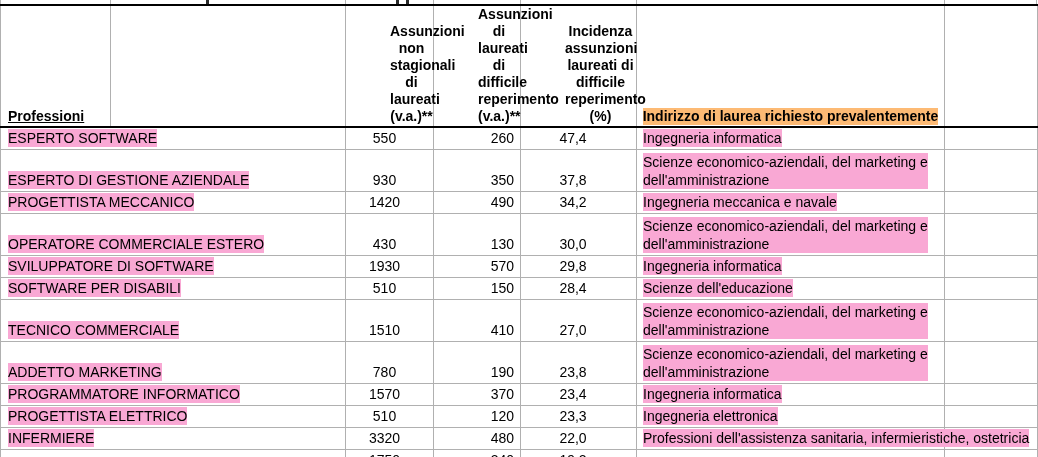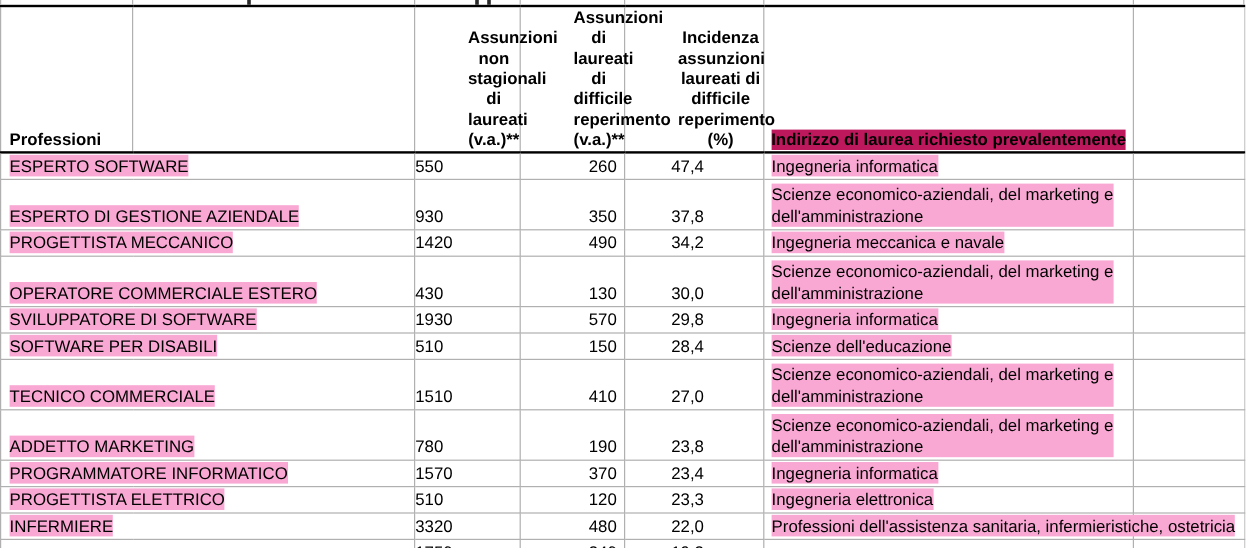--- a/index.html
+++ b/index.html
@@ -33,36 +33,36 @@
   .grid thead th {
     border-top: 2px solid #000;
     border-bottom: 2px solid #000;
     height: 103px;
     font-weight: bold;
     line-height: 17px;
     padding-bottom: 1px;
   }
   .grid tbody tr:last-child td { border-bottom: 2px solid #000; }
 
-  th.h-prof { text-align: left; padding-left: 7px; font-size: 14px; }
+  th.h-prof { text-align: left; padding-left: 7px; font-size: 14px; text-decoration: underline; }
   th.h-center { text-align: center; white-space: pre-line; font-size: 14px; padding-left: 44px; }
   th.h-indir { text-align: center; font-size: 14px; }
-  th.h-indir .lbl { position: relative; display: inline-block; background: #be185d; white-space: pre; }
+  th.h-indir .lbl { position: relative; display: inline-block; background: #fdba74; white-space: pre; }
 
   tbody td { height: 19px; }
   tbody tr.tall td { height: 39px; }
 
   td.prof { padding-left: 7px; }
   td.prof .lbl, td.indir .lbl {
     position: relative;
     display: inline-block;
     background: #f9a8d4;
     white-space: pre;
   }
-  td.num-a { text-align: left; padding-right: 10px; }
+  td.num-a { text-align: center; padding-right: 10px; }
   td.num-b { text-align: right; padding-right: 6px; }
   td.pct   { text-align: center; padding-right: 11px; }
   td.indir { padding-left: 6px; }
   td.filler { }
 </style>
 </head>
 <body>
 
 <div class="sheet">
 

